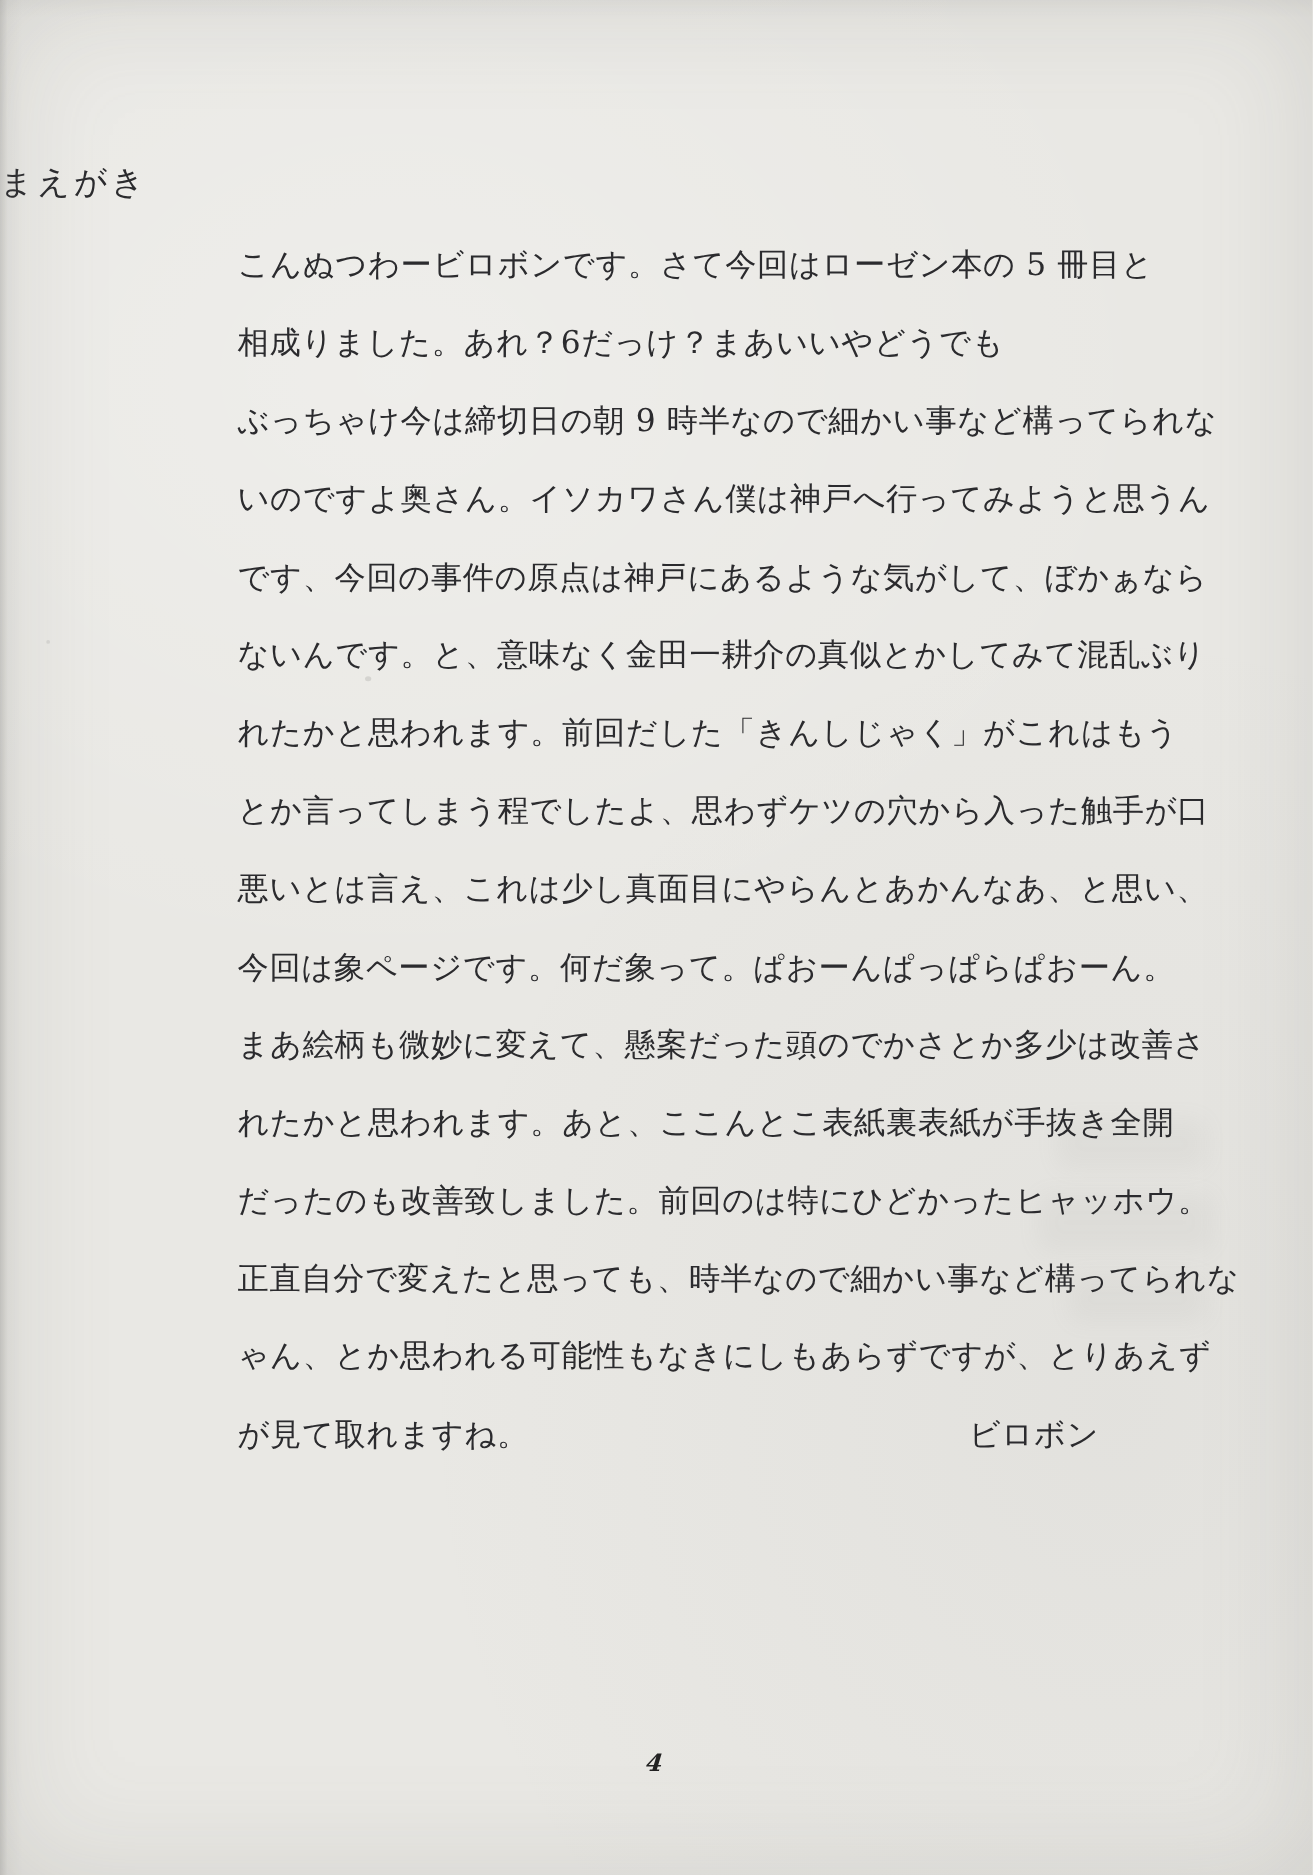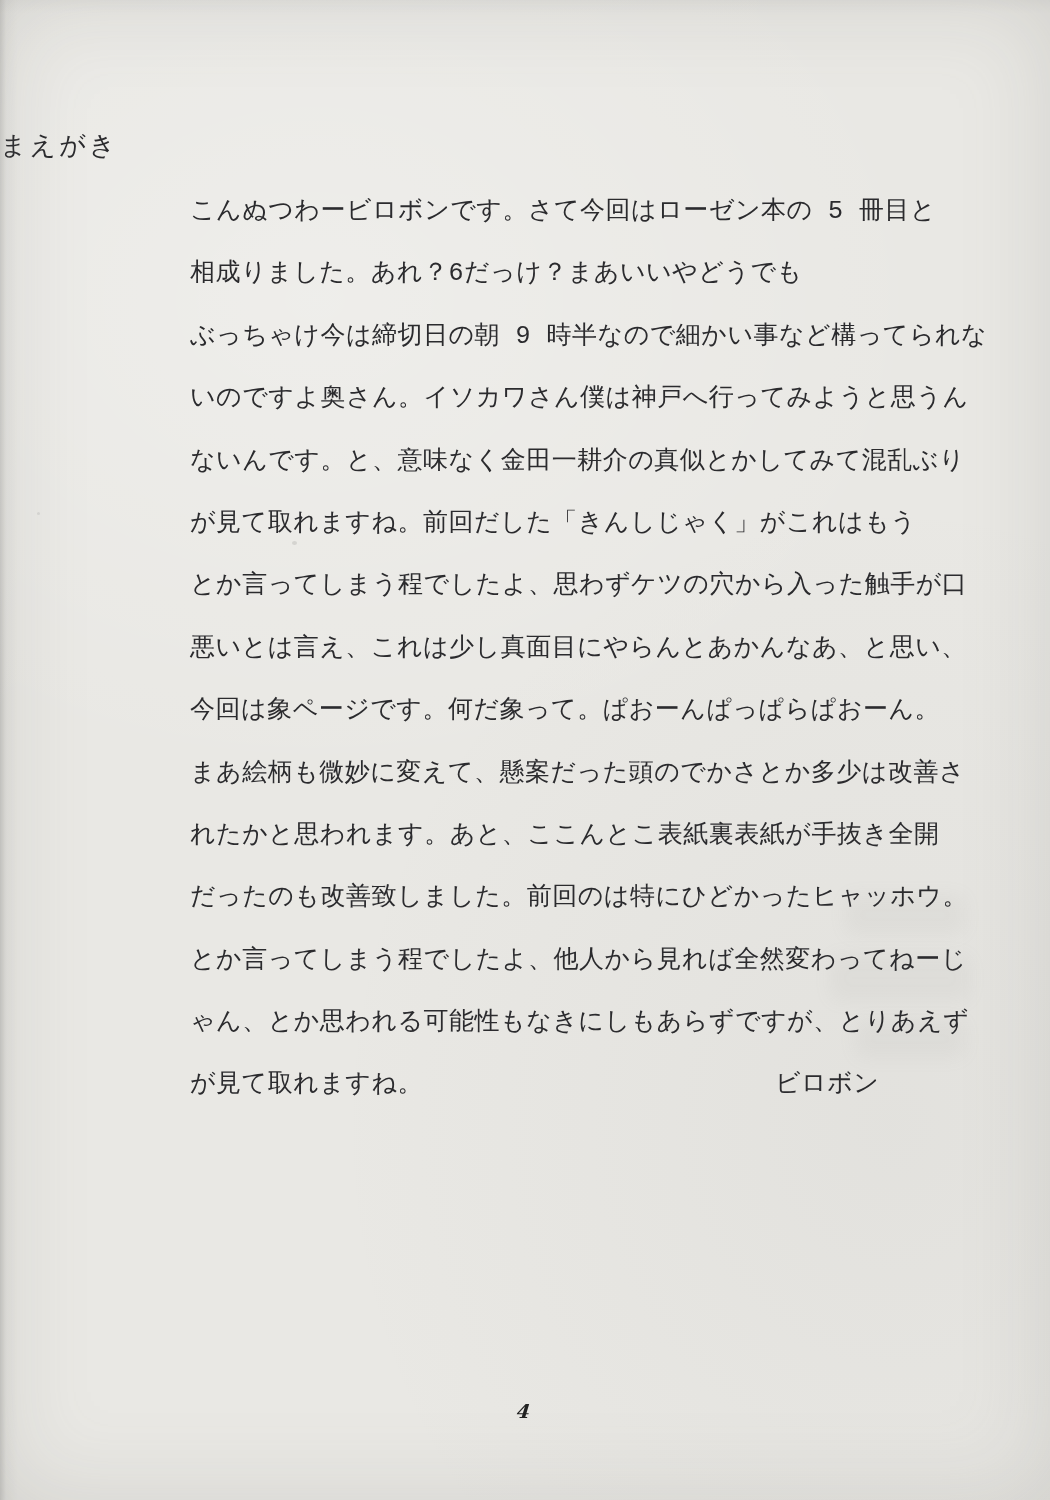--- a/index.html
+++ b/index.html
@@ -50,21 +50,20 @@
     letter-spacing:3px;
     color:#2b2b2e;
   }
   .body-text{
     position:absolute;
     left:190px;top:181px;
     width:790px;
     font-size:25px;
     color:#2b2b2e;
     letter-spacing:0.5px;
-    font-family:Liberation Mono, monospace;
   }
   .line{
     position:relative;
     height:62.4px;
     line-height:62.4px;
     white-space:nowrap;
   }
   .signature{
     position:absolute;
     left:585px;top:0;text-align:right;
@@ -89,29 +88,30 @@
 <div class="speck s1"></div>
 <div class="speck s2"></div>
 
 <div class="title">まえがき</div>
 
 <div class="body-text">
   <div class="line">こんぬつわービロボンです。さて今回はローゼン本の 5 冊目と</div>
   <div class="line">相成りました。あれ？6だっけ？まあいいやどうでも</div>
   <div class="line">ぶっちゃけ今は締切日の朝 9 時半なので細かい事など構ってられな</div>
   <div class="line">いのですよ奥さん。イソカワさん僕は神戸へ行ってみようと思うん</div>
+  <div class="line">です、今回の事件の原点は神戸にあるような気がして、ぼかぁなら</div>
   <div class="line">ないんです。と、意味なく金田一耕介の真似とかしてみて混乱ぶり</div>
-  <div class="line">が見て取れますね。前回だした「きんしじゃく」がこれはもう</div>
+  <div class="line">れたかと思われます。前回だした「きんしじゃく」がこれはもう</div>
   <div class="line">とか言ってしまう程でしたよ、思わずケツの穴から入った触手が口</div>
   <div class="line">悪いとは言え、これは少し真面目にやらんとあかんなあ、と思い、</div>
   <div class="line">今回は象ページです。何だ象って。ぱおーんぱっぱらぱおーん。</div>
   <div class="line">まあ絵柄も微妙に変えて、懸案だった頭のでかさとか多少は改善さ</div>
   <div class="line">れたかと思われます。あと、ここんとこ表紙裏表紙が手抜き全開</div>
   <div class="line">だったのも改善致しました。前回のは特にひどかったヒャッホウ。</div>
-  <div class="line">とか言ってしまう程でしたよ、他人から見れば全然変わってねーじ</div>
+  <div class="line">正直自分で変えたと思っても、時半なので細かい事など構ってられな</div>
   <div class="line">ゃん、とか思われる可能性もなきにしもあらずですが、とりあえず</div>
   <div class="line">
     <span>が見て取れますね。</span>
     <span class="signature">ビロボン</span>
   </div>
 </div>
 
 <div class="page-number">4</div>
 
 <div class="vignette"></div>

